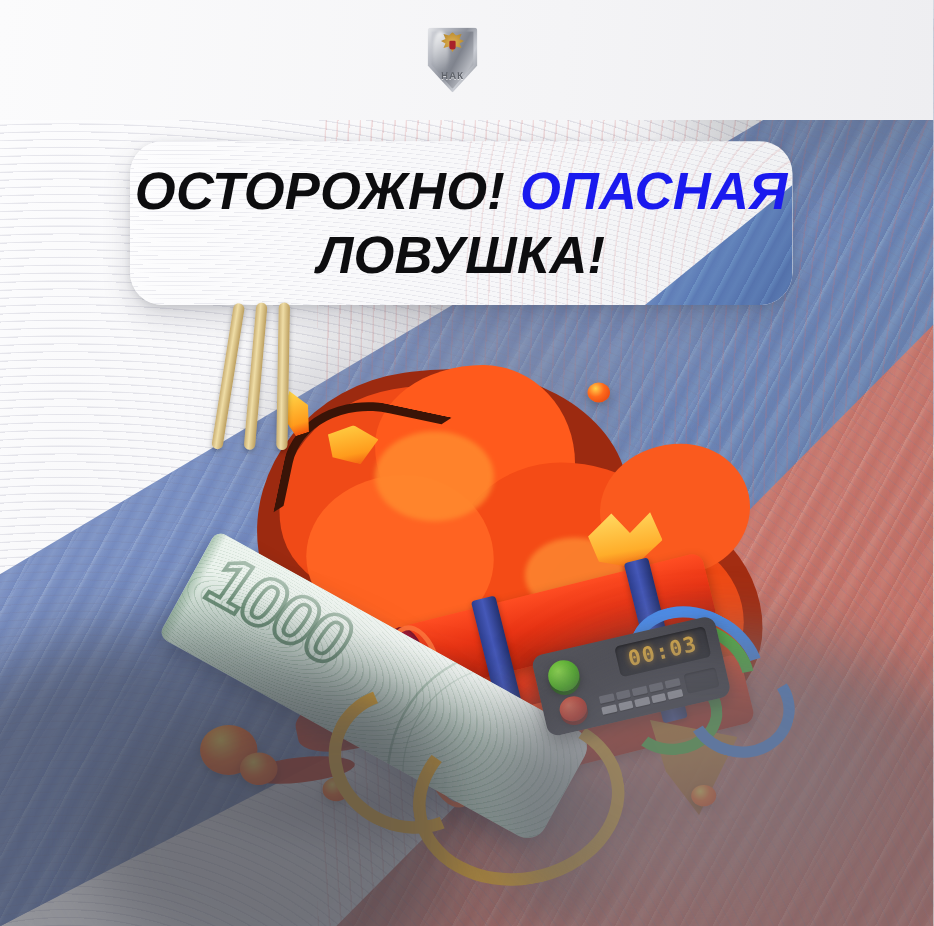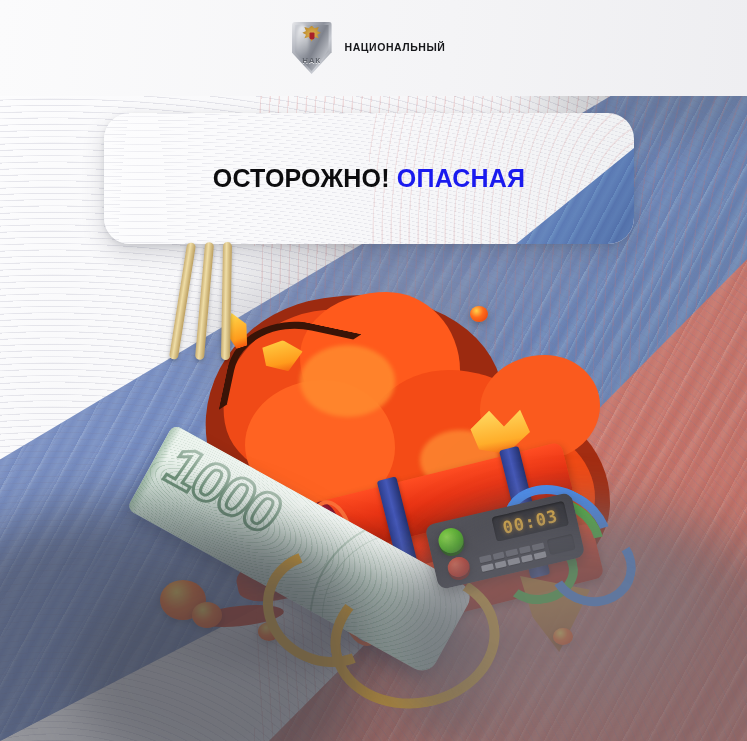--- a/index.html
+++ b/index.html
@@ -200,22 +200,22 @@
       rgba(255,255,255,.30) 11px,rgba(255,255,255,0) 18px);
   }
   .title-text{
     position:relative;z-index:4;
     height:100%;
     display:flex;flex-direction:column;align-items:center;justify-content:center;
     gap:2px;
     padding-bottom:2px;
   }
   .title-line{
-    font-size:25px;font-weight:bold;letter-spacing:.2px;
-    color:#0d0d0f;line-height:1.16;white-space:nowrap;
+    font-size:42px;font-weight:bold;letter-spacing:.2px;
+    color:#0d0d0f;line-height:1.16;white-space:nowrap;font-style:italic;
   }
   .title-accent{color:#1a1aee;}
 
   
   .illustration{position:absolute;left:0;top:250px;width:747px;height:491px;}
 
   .blast{position:absolute;border-radius:50%;}
   .blast-dark{
     left:205px;top:45px;width:300px;height:245px;
     background:#9c2a10;
@@ -494,35 +494,35 @@
     <div class="header-inner">
       <div class="emblem">
         <div class="shield"></div>
         <div class="shield-in"></div>
         <div class="shield-gloss"></div>
         <div class="eagle"></div>
         <div class="eagle-shield"></div>
         <div class="nak-text">НАК</div>
       </div>
       <div class="org-name">
-        <div>НАЦИОНАЛЬНЫЙ</div>
       </div>
     </div>
   </div>
 
   <div class="title-card">
     <div class="card-guilloche"></div>
     <div class="card-guilloche-red"></div>
     <div class="card-corner"></div>
     <div class="card-corner-brush"></div>
     <div class="title-text">
       <div class="title-line">
         <span>ОСТОРОЖНО!</span>
         <span class="title-accent">ОПАСНАЯ</span>
       </div>
+      <div class="title-line">ЛОВУШКА!</div>
     </div>
   </div>
 
   <div class="illustration">
 
     <div class="ground-shadow"></div>
 
     <div class="blast blast-dark"></div>
     <div class="blast blast-dark2"></div>
     <div class="blast b1"></div>

